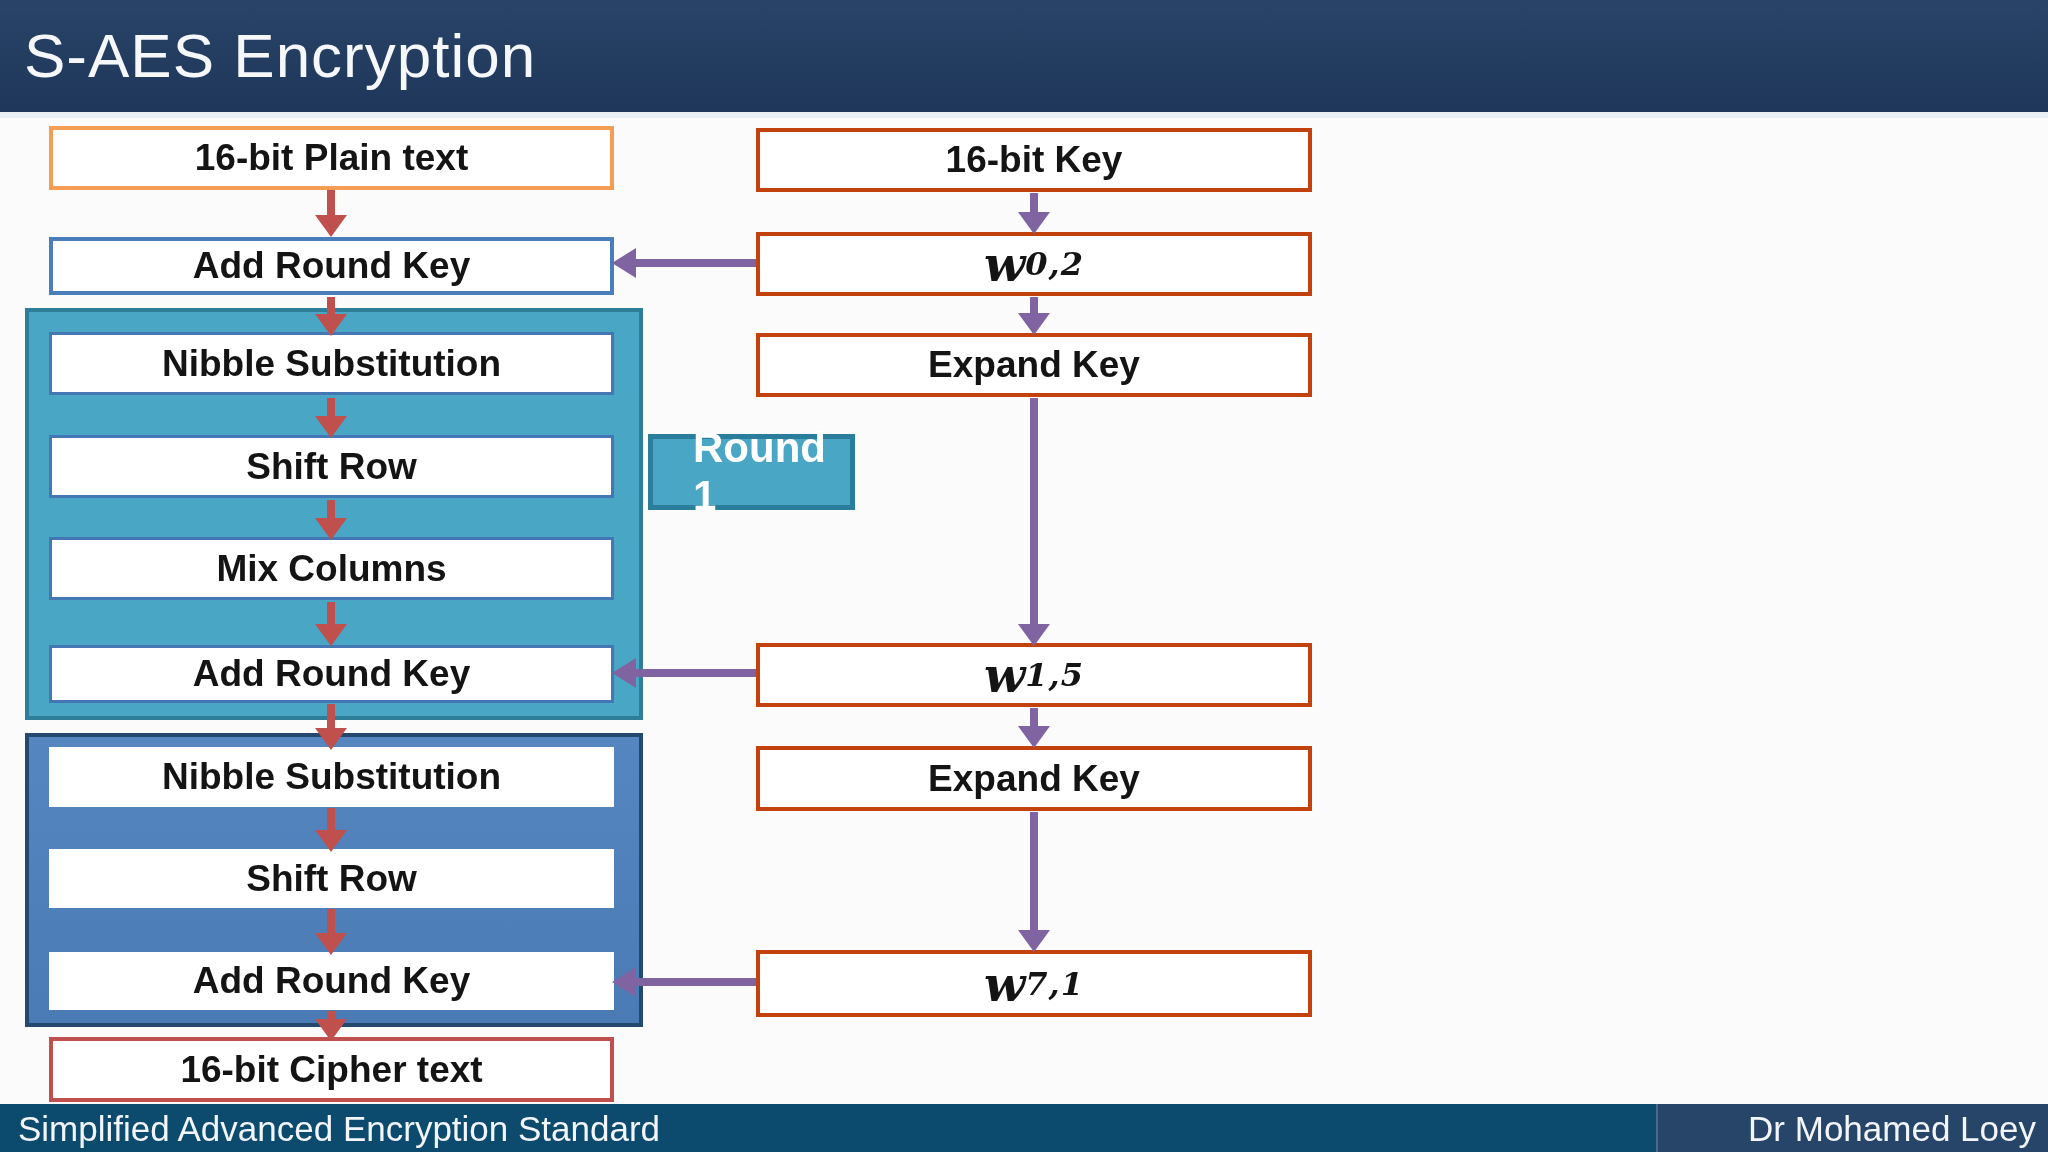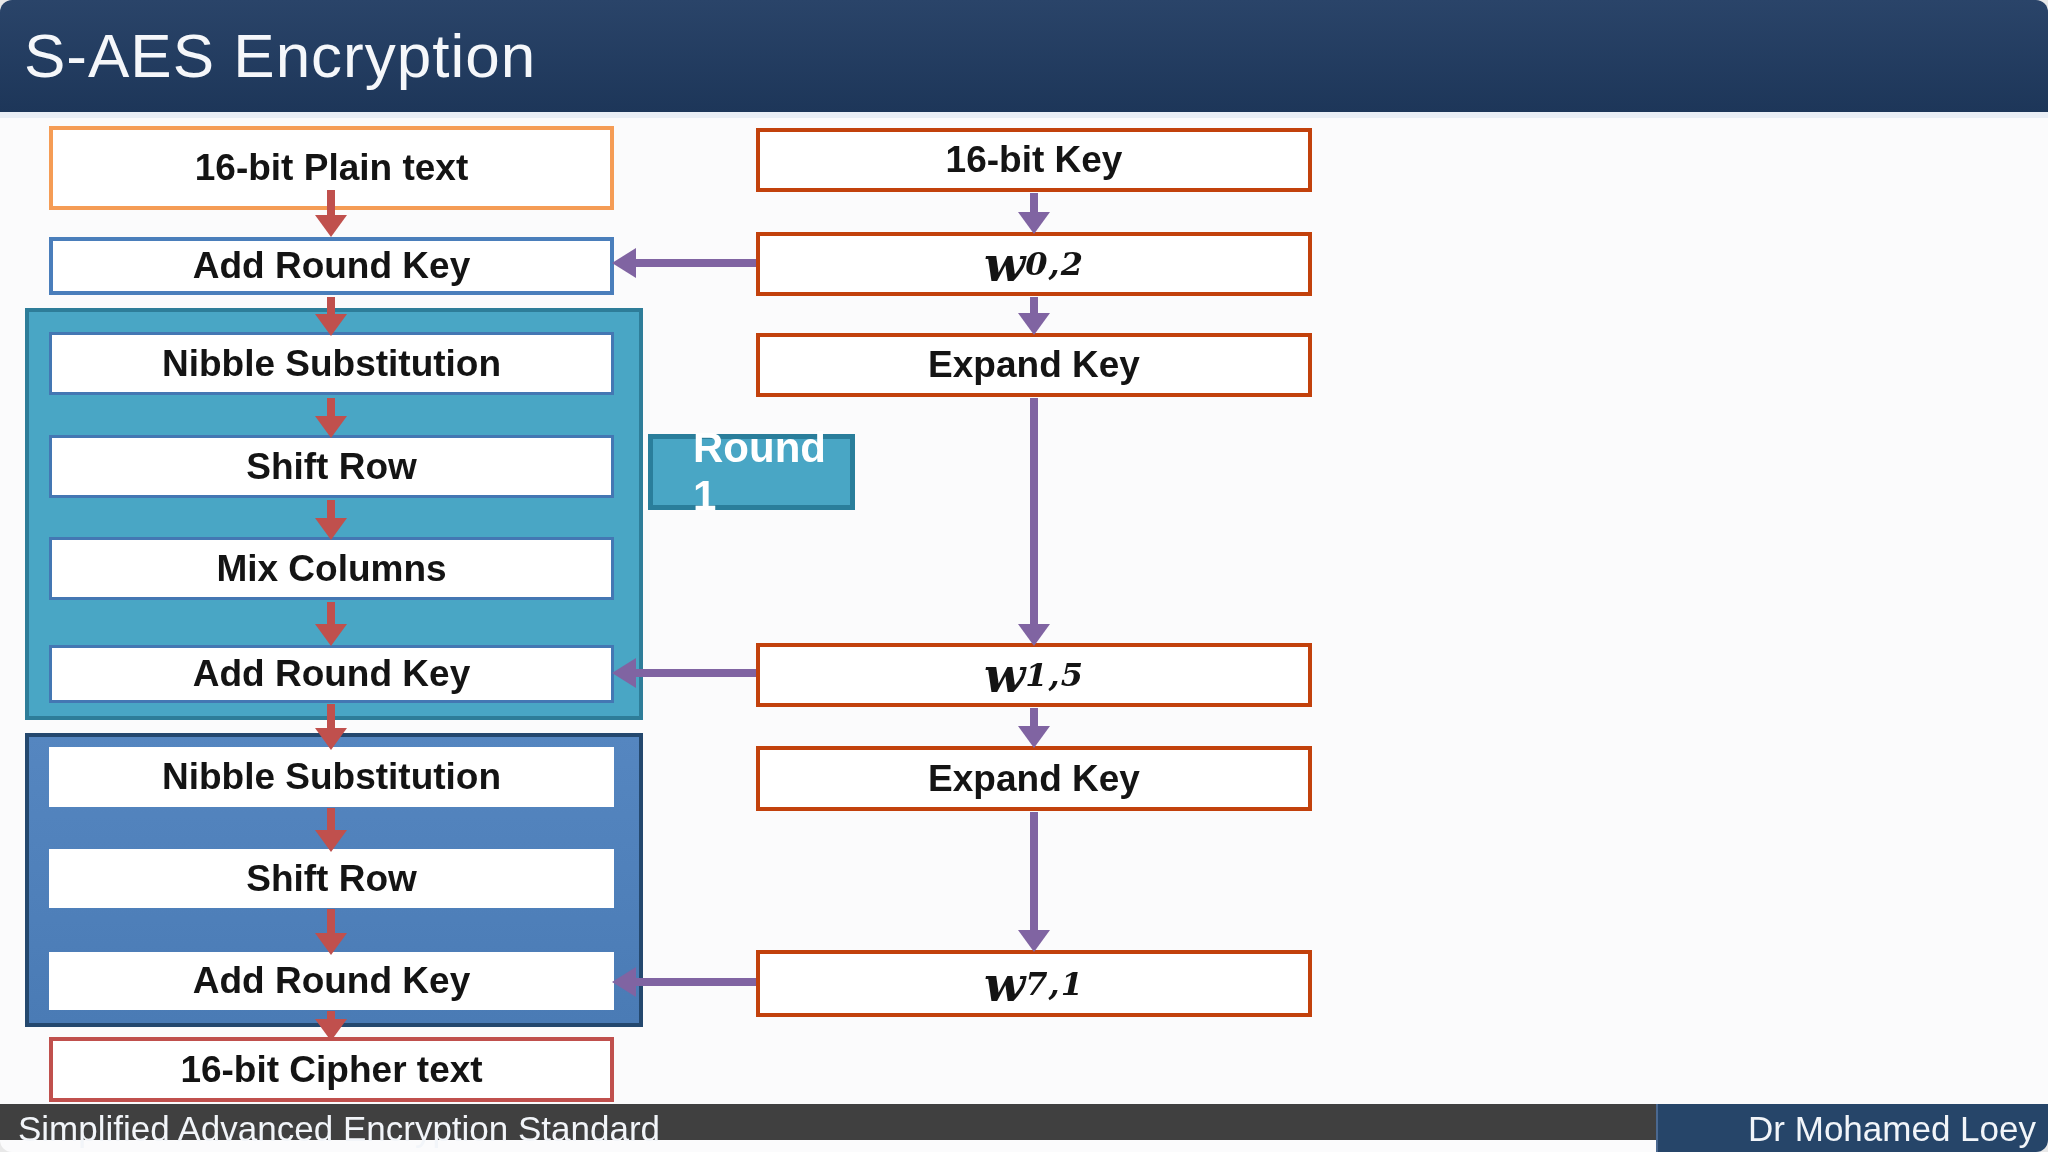--- a/index.html
+++ b/index.html
@@ -2,38 +2,37 @@
 <html><head>
 <meta charset="utf-8">
 <style>
   html,body{margin:0;padding:0;background:#e8e8e8;}
   .slide{
     position:relative;
     width:2048px;height:1152px;
     background:#FBFBFC;
     overflow:hidden;
     font-family:"Liberation Sans", sans-serif;
-    border-radius:12px;
   }
   
   .header{
     position:absolute;left:0;top:0;width:2048px;height:112px;
     background:linear-gradient(#2A4469,#1D3659);
   }
   .header-strip{
     position:absolute;left:0;top:112px;width:2048px;height:6px;
     background:#E9EEF5;
   }
   .title{
     position:absolute;left:24px;top:0;height:112px;line-height:112px;
     color:#F5F7FA;font-size:62px;font-weight:400;letter-spacing:1px;
   }
   .footer{
-    position:absolute;left:0;top:1104px;width:2048px;height:36px;
-    background:#404040;
+    position:absolute;left:0;top:1104px;width:2048px;height:48px;
+    background:#0c4a6e;
   }
   .footer-left{
     position:absolute;left:18px;top:0;height:48px;line-height:50px;
     color:#F2F5F9;font-size:35px;font-weight:400;
   }
   .footer-right-panel{
     position:absolute;left:1656px;top:0;width:392px;height:48px;
     background:#264569;border-left:2px solid #4A6890;
   }
   .footer-right{
@@ -86,21 +85,21 @@
 
 <div class="slide">
 
   <div class="header"></div>
   <div class="header-strip"></div>
   <div class="title">S-AES Encryption</div>
 
   <div class="container round1-bg" style="left:25px;top:308px;width:618px;height:412px;"></div>
   <div class="container round2-bg" style="left:25px;top:733px;width:618px;height:294px;"></div>
 
-  <div class="box b-orange" style="left:49px;top:126px;width:565px;height:84px;">16-bit Plain text</div>
+  <div class="box b-orange" style="left:49px;top:126px;width:565px;height:64px;">16-bit Plain text</div>
   <div class="box b-blue" style="left:49px;top:237px;width:565px;height:58px;">Add Round Key</div>
 
   <div class="box inner1" style="left:49px;top:332px;width:565px;height:63px;">Nibble Substitution</div>
   <div class="box inner1" style="left:49px;top:435px;width:565px;height:63px;">Shift Row</div>
   <div class="box inner1" style="left:49px;top:537px;width:565px;height:63px;">Mix Columns</div>
   <div class="box inner1" style="left:49px;top:645px;width:565px;height:58px;">Add Round Key</div>
 
   <div class="box inner2" style="left:49px;top:747px;width:565px;height:60px;">Nibble Substitution</div>
   <div class="box inner2" style="left:49px;top:849px;width:565px;height:59px;">Shift Row</div>
   <div class="box inner2" style="left:49px;top:952px;width:565px;height:58px;">Add Round Key</div>

